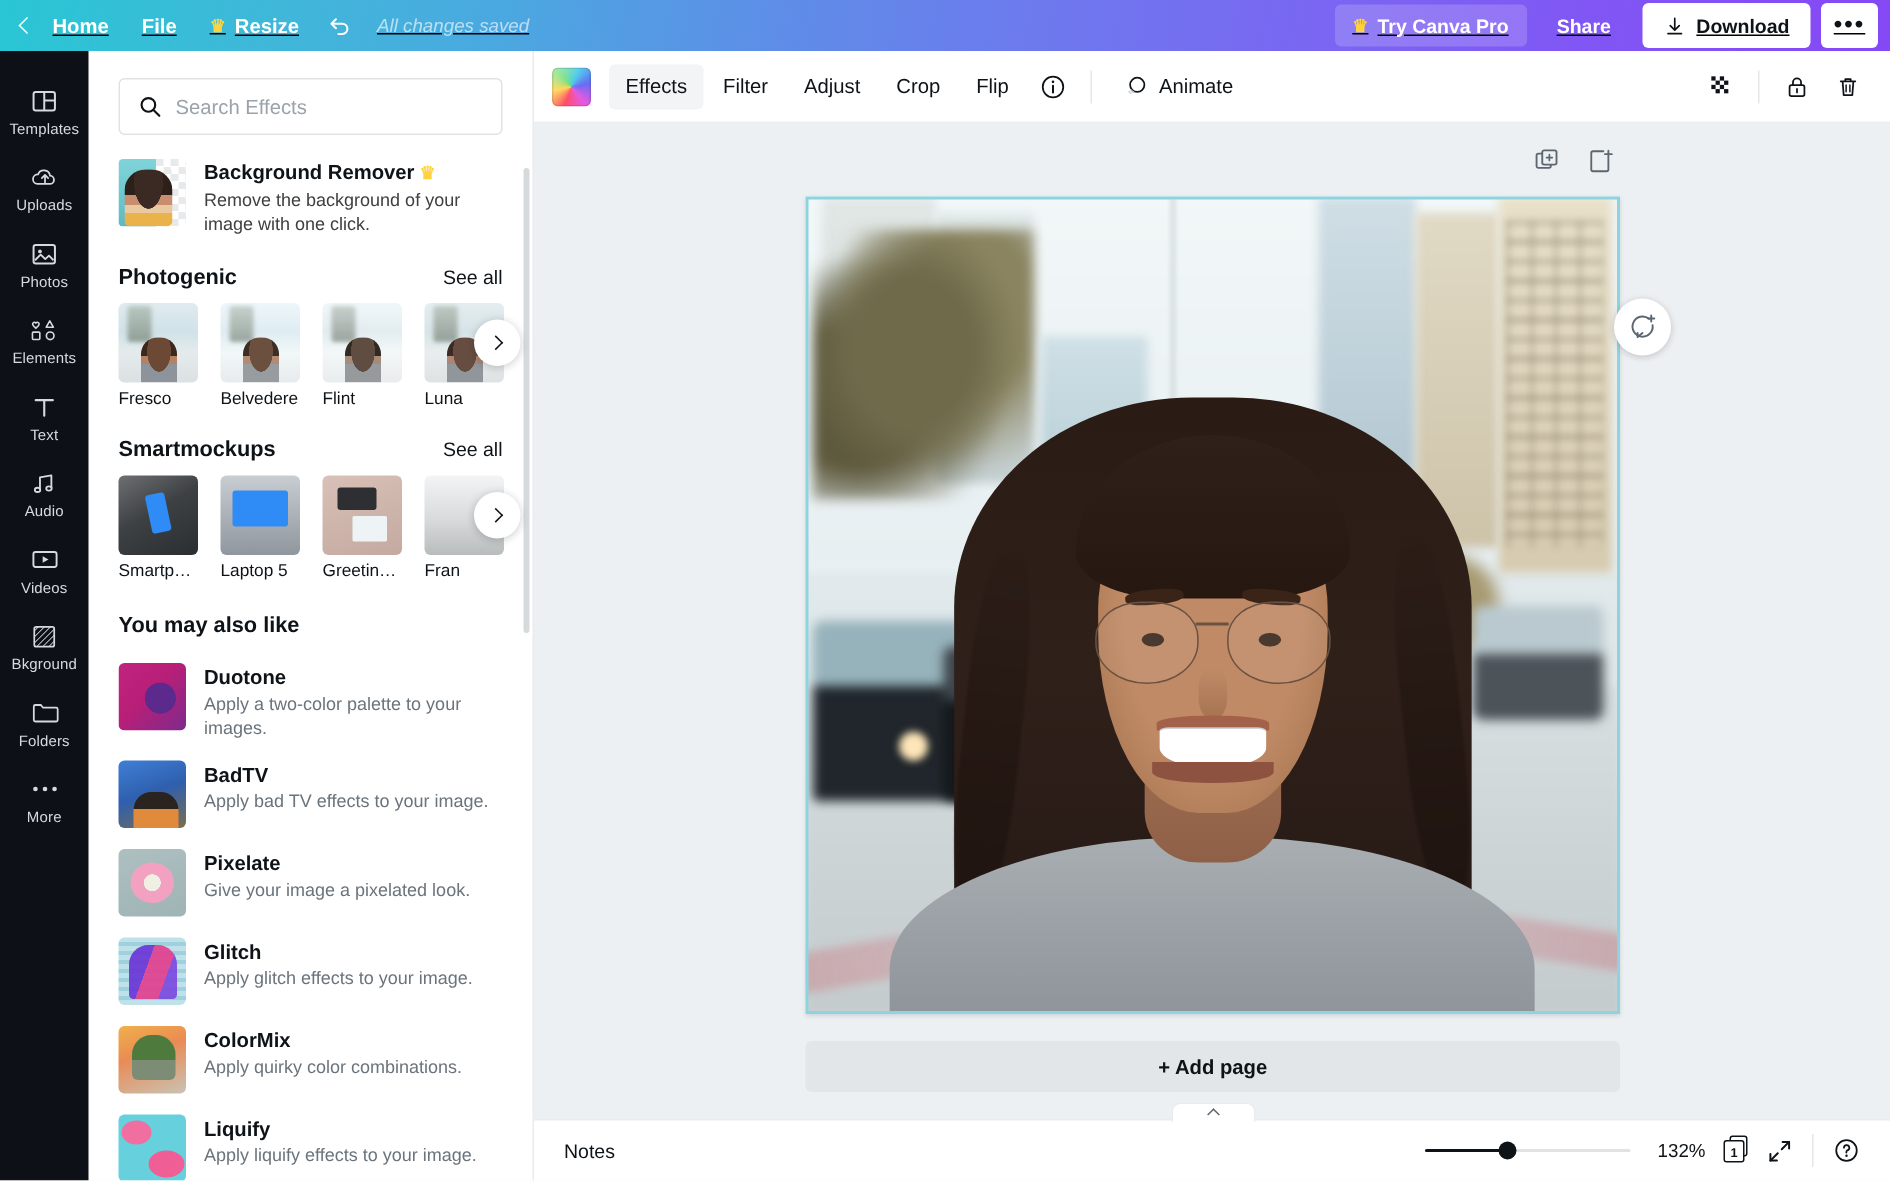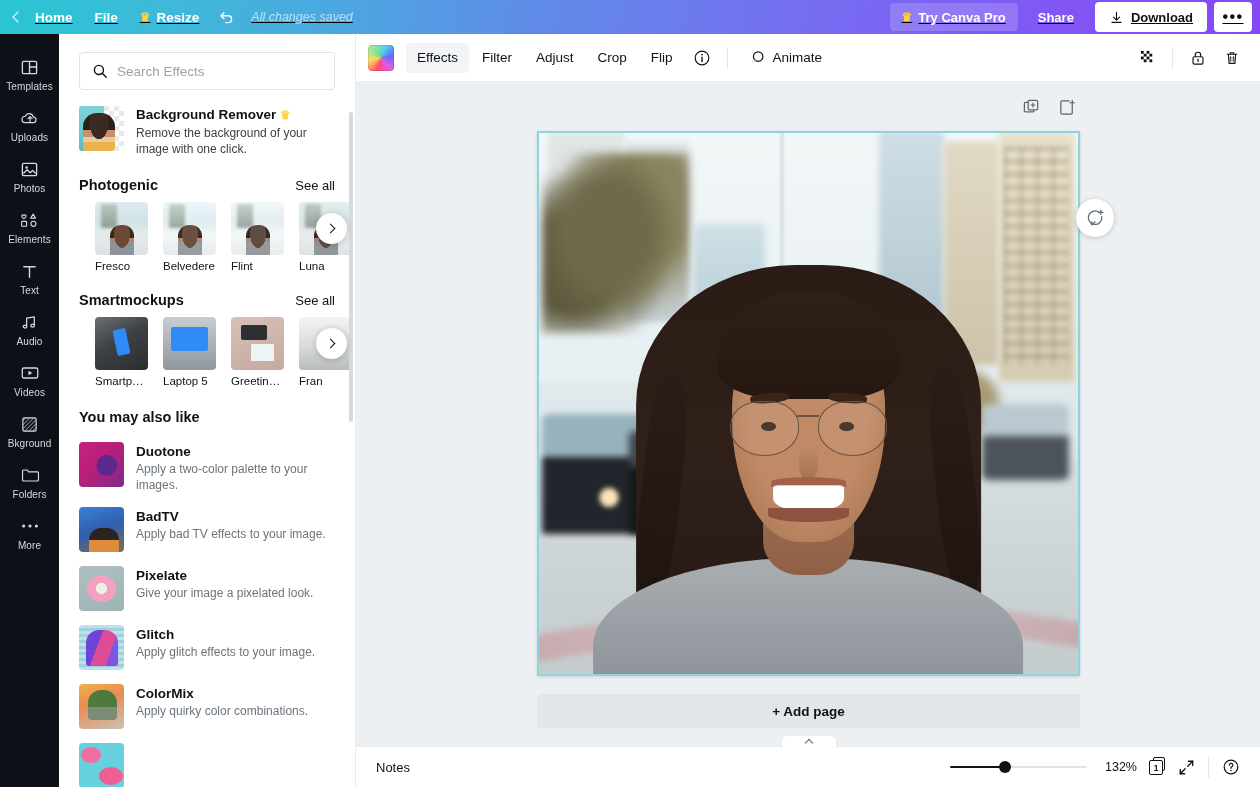--- a/index.html
+++ b/index.html
@@ -106,21 +106,21 @@
   .promo-title { font-size: 13.5px; font-weight: 700; color: #0e1318; line-height: 17px; }
   .promo-desc { font-size: 12px; color: #404040; line-height: 16px; margin-top: 1px; }
 
   .sec-head {
     display: flex; align-items: baseline; justify-content: space-between;
     margin-top: 20px; margin-bottom: 9px;
   }
   .sec-title { font-size: 14.5px; font-weight: 700; color: #0e1318; }
   .see-all { font-size: 13px; color: #0e1318; font-weight: 400; cursor: pointer; }
 
-  .row { display: flex; gap: 15px; position: relative; margin-left: 16px; }
+  .row { display: flex; gap: 15px; position: relative; }
   .cell { width: 53px; cursor: pointer; }
   .cell .th { width: 53px; height: 53px; border-radius: 4px; overflow: hidden; position: relative; }
   .cell .cap {
     font-size: 11.5px; color: #0e1318; margin-top: 5px;
     white-space: nowrap; overflow: hidden; text-overflow: ellipsis; text-align: left;
   }
   .arrow-next {
     position: absolute; right: -12px; top: 11px; width: 31px; height: 31px;
     border-radius: 50%; background: #fff; box-shadow: 0 1px 6px rgba(14,19,24,.22);
     display: flex; align-items: center; justify-content: center; cursor: pointer; z-index: 3;
@@ -618,20 +618,24 @@
       </div>
       <div class="eff-row">
         <div class="eff-th th-colormix"></div>
         <div class="eff-txt">
           <div class="eff-name">ColorMix</div>
           <div class="eff-desc">Apply quirky color combinations.</div>
         </div>
       </div>
       <div class="eff-row">
         <div class="eff-th th-liquify"></div>
+        <div class="eff-txt">
+          <div class="eff-name">Liquify</div>
+          <div class="eff-desc">Apply liquify effects to your image.</div>
+        </div>
       </div>
 
       <div class="panel-scroll"></div>
     </div>
   </div>
 
   <div class="toolbar2">
     <div class="swatch"></div>
     <div class="t2 active">
         <span>Effects</span>

